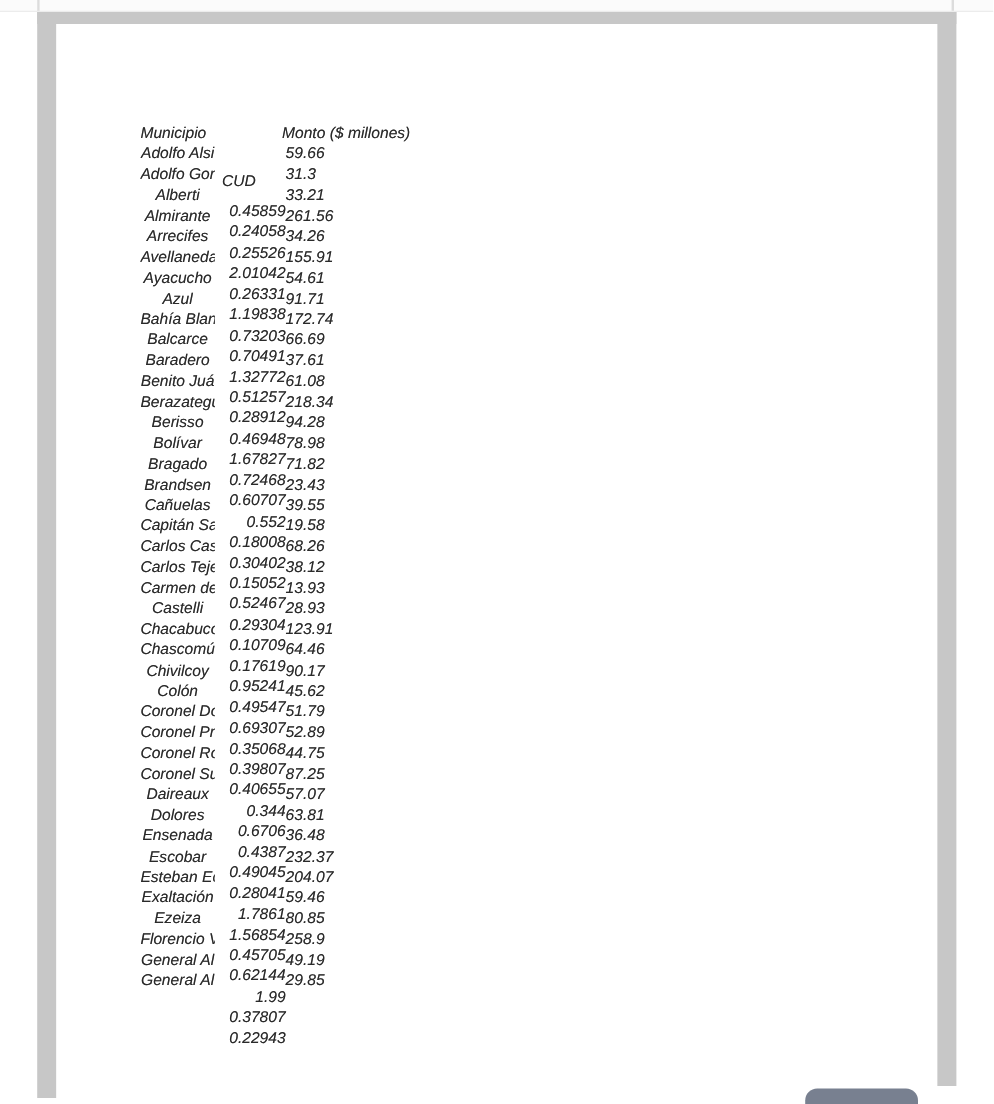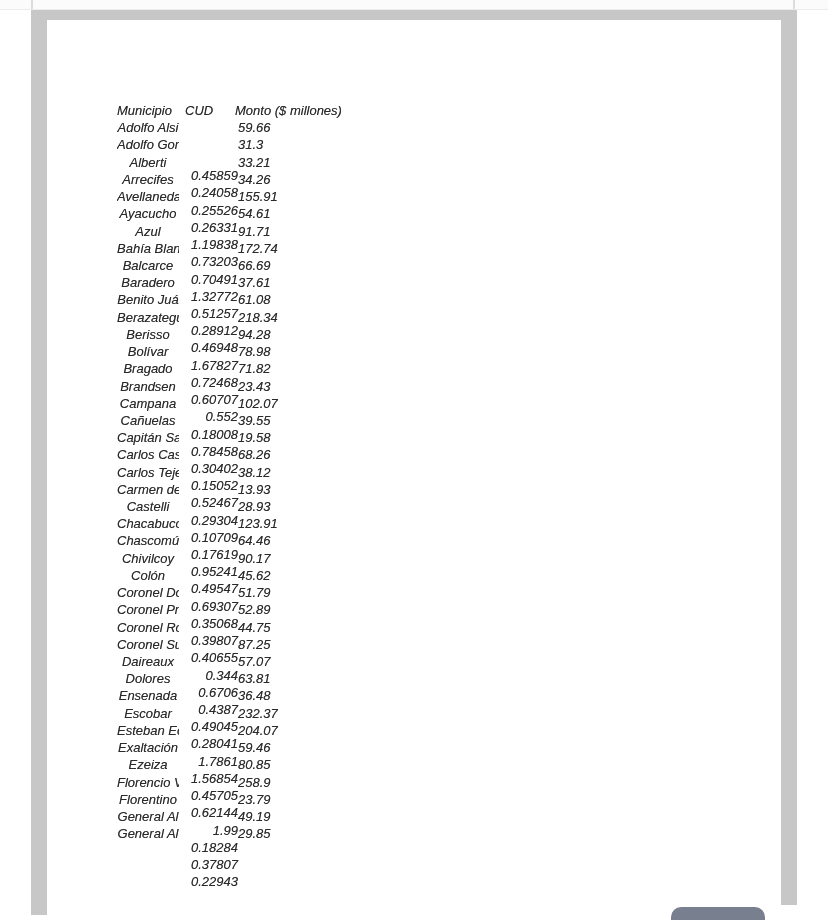--- a/index.html
+++ b/index.html
@@ -68,21 +68,21 @@
     color: #2a2a2a;
     text-shadow: 0 0 0.5px rgba(42,42,42,0.55);
   }
   .header-row, .row {
     display: flex;
     height: 17.23px;
     line-height: 17.23px;
     white-space: nowrap;
   }
   .h-name  { width: 68px; overflow: hidden; }
-  .h-cud   { width: 50px; }
+  .h-cud   { width: 50px; margin-top: 40px; }
   .h-monto { white-space: nowrap; }
   .cell-name  { width: 62px; overflow: hidden; white-space: nowrap; text-align: center; }
   .cell-cud   { width: 59px; text-align: right; margin-top: 48px; }
   .cell-monto { width: 54px; text-align: left; }
 
   
   .pill-button {
     position: absolute;
     left: 671px; top: 907px;
     width: 94px; height: 26px;
@@ -123,20 +123,25 @@
             <div class="cell-name">Adolfo Gor</div>
             <div class="cell-cud">0.24058</div>
             <div class="cell-monto">31.3</div>
           </div>
           <div class="row">
             <div class="cell-name">Alberti</div>
             <div class="cell-cud">0.25526</div>
             <div class="cell-monto">33.21</div>
           </div>
           <div class="row">
+            <div class="cell-name">Almirante</div>
+            <div class="cell-cud">2.01042</div>
+            <div class="cell-monto">261.56</div>
+          </div>
+          <div class="row">
             <div class="cell-name">Arrecifes</div>
             <div class="cell-cud">0.26331</div>
             <div class="cell-monto">34.26</div>
           </div>
           <div class="row">
             <div class="cell-name">Avellaneda</div>
             <div class="cell-cud">1.19838</div>
             <div class="cell-monto">155.91</div>
           </div>
           <div class="row">
@@ -188,25 +193,20 @@
             <div class="cell-name">Bragado</div>
             <div class="cell-cud">0.552</div>
             <div class="cell-monto">71.82</div>
           </div>
           <div class="row">
             <div class="cell-name">Brandsen</div>
             <div class="cell-cud">0.18008</div>
             <div class="cell-monto">23.43</div>
           </div>
           <div class="row">
-            <div class="cell-name">Campana</div>
-            <div class="cell-cud">0.78458</div>
-            <div class="cell-monto">102.07</div>
-          </div>
-          <div class="row">
             <div class="cell-name">Cañuelas</div>
             <div class="cell-cud">0.30402</div>
             <div class="cell-monto">39.55</div>
           </div>
           <div class="row">
             <div class="cell-name">Capitán Sa</div>
             <div class="cell-cud">0.15052</div>
             <div class="cell-monto">19.58</div>
           </div>
           <div class="row">
@@ -303,25 +303,20 @@
             <div class="cell-name">Ezeiza</div>
             <div class="cell-cud">0.62144</div>
             <div class="cell-monto">80.85</div>
           </div>
           <div class="row">
             <div class="cell-name">Florencio V</div>
             <div class="cell-cud">1.99</div>
             <div class="cell-monto">258.9</div>
           </div>
           <div class="row">
-            <div class="cell-name">Florentino</div>
-            <div class="cell-cud">0.18284</div>
-            <div class="cell-monto">23.79</div>
-          </div>
-          <div class="row">
             <div class="cell-name">General Al</div>
             <div class="cell-cud">0.37807</div>
             <div class="cell-monto">49.19</div>
           </div>
           <div class="row">
             <div class="cell-name">General Al</div>
             <div class="cell-cud">0.22943</div>
             <div class="cell-monto">29.85</div>
           </div>
         </div>

